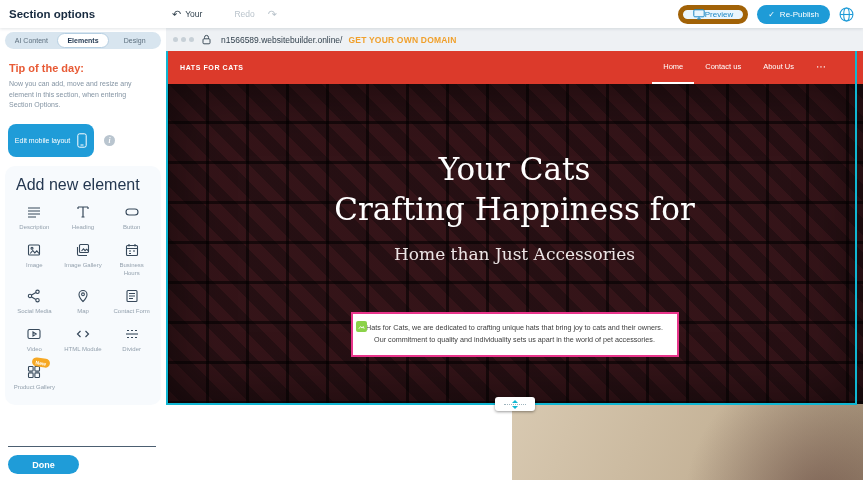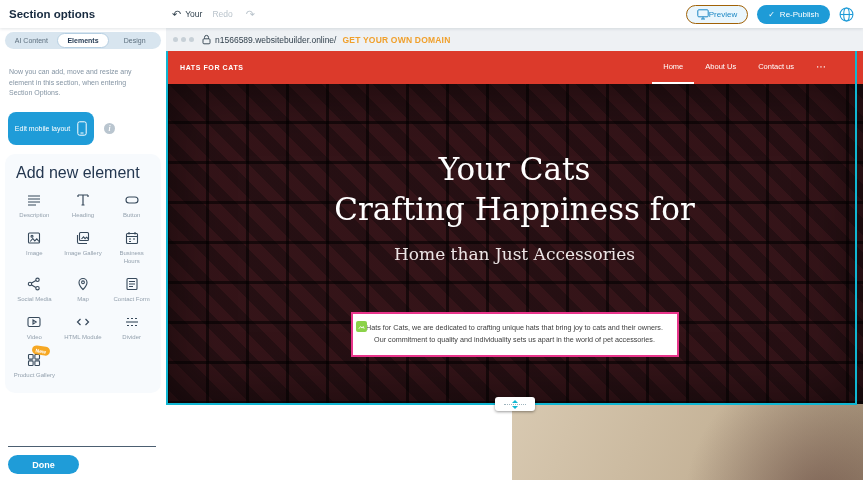--- a/index.html
+++ b/index.html
@@ -5,24 +5,24 @@
   * { box-sizing: border-box; margin: 0; padding: 0; }
   html, body { width: 863px; height: 480px; overflow: hidden; background: #fff;
     font-family: "Liberation Sans", sans-serif; }
 
   
   .topbar { position: absolute; top: 0; left: 0; width: 863px; height: 28px; background: #fff;
     z-index: 40; box-shadow: 0 1px 3px rgba(20,40,60,.12); display: flex; align-items: center; }
   .topbar-title { margin-left: 9px; font-size: 11.5px; font-weight: bold; color: #16293e; }
   .history { position: absolute; left: 172px; top: 0; height: 28px; display: flex; align-items: center; font-size: 8.5px; }
   .undo { color: #33434f; display: flex; align-items: center; gap: 4px; cursor: pointer; }
-  .redo { color: #b9c3cb; display: flex; align-items: center; gap: 13px; margin-left: 10px; cursor: pointer; }
+  .redo { color: #b9c3cb; display: flex; align-items: center; gap: 13px; margin-left: 32px; cursor: pointer; }
   .hist-glyph { font-size: 11px; line-height: 1; }
   .topbar-right { position: absolute; right: 8px; top: 0; height: 28px; display: flex; align-items: center; gap: 9px; }
-  .btn-preview { height: 19px; padding: 0 10px; border-radius: 10px; background: #eaf6fd; border: 1px solid #a16207;
+  .btn-preview { height: 19px; padding: 0 10px; border-radius: 10px; background: #eaf6fd; border: 5px solid #a16207;
     color: #1b87c4; font-size: 8px; display: flex; align-items: center; gap: 0; cursor: pointer; }
   .btn-republish { height: 19px; padding: 0 11px; border-radius: 10px; background: #1e9bd7; border: none;
     color: #fff; font-size: 8px; display: flex; align-items: center; gap: 5px; cursor: pointer; }
   .globe { width: 16px; height: 16px; cursor: pointer; display: flex; align-items: center; }
 
   
   .sidebar { position: absolute; top: 28px; left: 0; width: 166px; height: 452px; background: #fff; z-index: 30; }
   .tabs { margin: 4px 5px 0 5px; height: 17px; background: #d8e5ef; border-radius: 9px; display: flex; padding: 1px; }
   .tab { flex: 1; display: flex; align-items: center; justify-content: center; font-size: 7px; color: #5d6f7e;
     cursor: pointer; border-radius: 8px; }
@@ -47,21 +47,21 @@
   .sidebar-divider { position: absolute; left: 8px; right: 10px; bottom: 33px; border-top: 1px solid #4c5f71; }
   .btn-done { position: absolute; left: 8px; bottom: 6px; width: 71px; height: 19px; border-radius: 10px;
     background: #1f9cd8; border: none; color: #fff; font-size: 9px; font-weight: bold;
     display: flex; align-items: center; justify-content: center; cursor: pointer; }
 
   
   .canvas { position: absolute; top: 28px; left: 166px; width: 697px; height: 452px; background: #fff; }
   .browser-bar { height: 23px; background: #eef1f4; display: flex; align-items: center; padding-left: 7px; }
   .dots { display: flex; gap: 3px; margin-right: 7px; }
   .dot { width: 5px; height: 5px; border-radius: 50%; background: #c7d0d7; }
-  .url { margin-left: 3px; font-size: 8.5px; color: #33424e; cursor: text; }
+  .url { margin-left: 9px; font-size: 8.5px; color: #33424e; cursor: text; }
   .domain-cta { margin-left: 6px; font-size: 8.5px; font-weight: bold; color: #f0a02c; letter-spacing: .2px; cursor: pointer; }
 
   .site-header { height: 33px; background: #dc3a2b; display: flex; align-items: stretch; padding: 0 26px 0 14px; gap: 16px; }
   .logo { align-self: center; color: #fff; font-size: 7px; font-weight: bold; letter-spacing: .6px; }
   .site-nav { margin-left: auto; display: flex; align-items: stretch; }
   .nav-item { display: flex; align-items: center; padding: 0 11px; color: #fff; font-size: 7.5px;
     border-bottom: 2px solid transparent; cursor: pointer; }
   .nav-item.active { border-bottom-color: #fff; }
   .nav-more { font-size: 10px; }
 
@@ -141,20 +141,21 @@
 
 <div class="sidebar">
 
   <div class="tabs">
     <div class="tab">AI Content</div>
     <div class="tab active">Elements</div>
     <div class="tab">Design</div>
   </div>
 
   <div class="tip">
+    <div class="tip-title">Tip of the day:</div>
     <div class="tip-body">Now you can add, move and resize any element in this section, when entering Section Options.</div>
   </div>
 
   <div class="edit-row">
     <button class="btn-edit-mobile">
       <span>Edit mobile layout</span>
       <svg width="10" height="15" viewBox="0 0 10 15" fill="none" stroke="#ffffff" stroke-width="1">
         <rect x="0.8" y="0.8" width="8.4" height="13.4" rx="1.8"></rect>
           <path d="M3.5 12h3"></path>
       </svg>
@@ -296,22 +297,22 @@
         <path d="M3.5 4.8V3.4a2 2 0 0 1 4 0v1.4"></path>
     </svg>
     <span class="url">n1566589.websitebuilder.online/</span>
     <span class="domain-cta">GET YOUR OWN DOMAIN</span>
   </div>
 
   <div class="site-header">
     <div class="logo">HATS FOR CATS</div>
     <div class="site-nav">
       <div class="nav-item active">Home</div>
+      <div class="nav-item">Contact us</div>
       <div class="nav-item">About Us</div>
-      <div class="nav-item">Contact us</div>
       <div class="nav-item nav-more">
         <span>⋯</span>
       </div>
     </div>
   </div>
 
   <div class="hero">
     <div class="hero-title">
       <div>Your Cats</div>
       <div>Crafting Happiness for</div>

